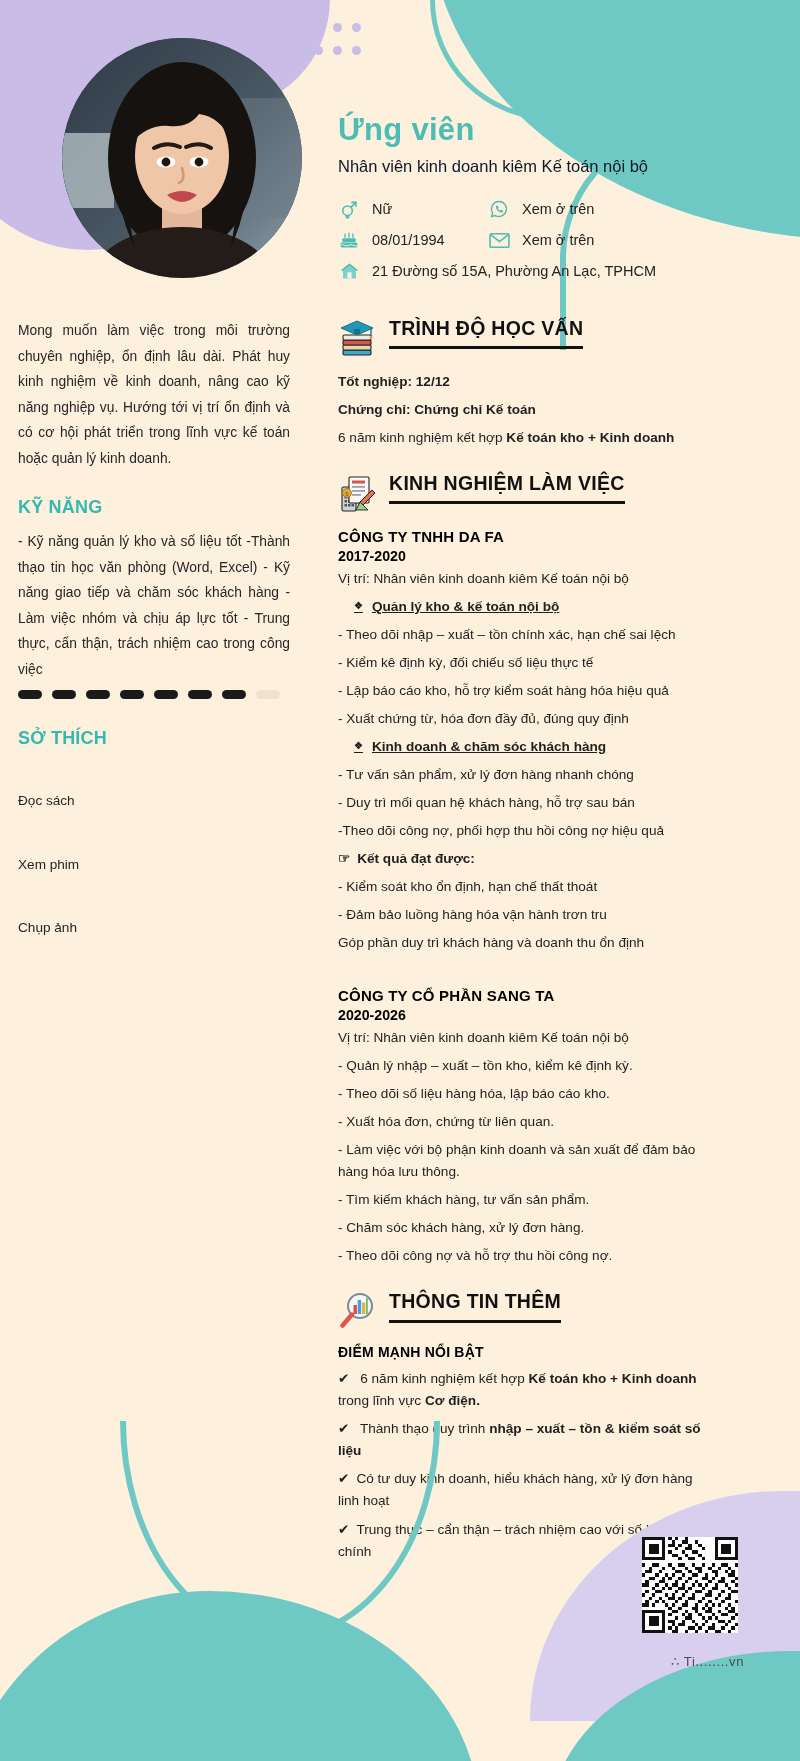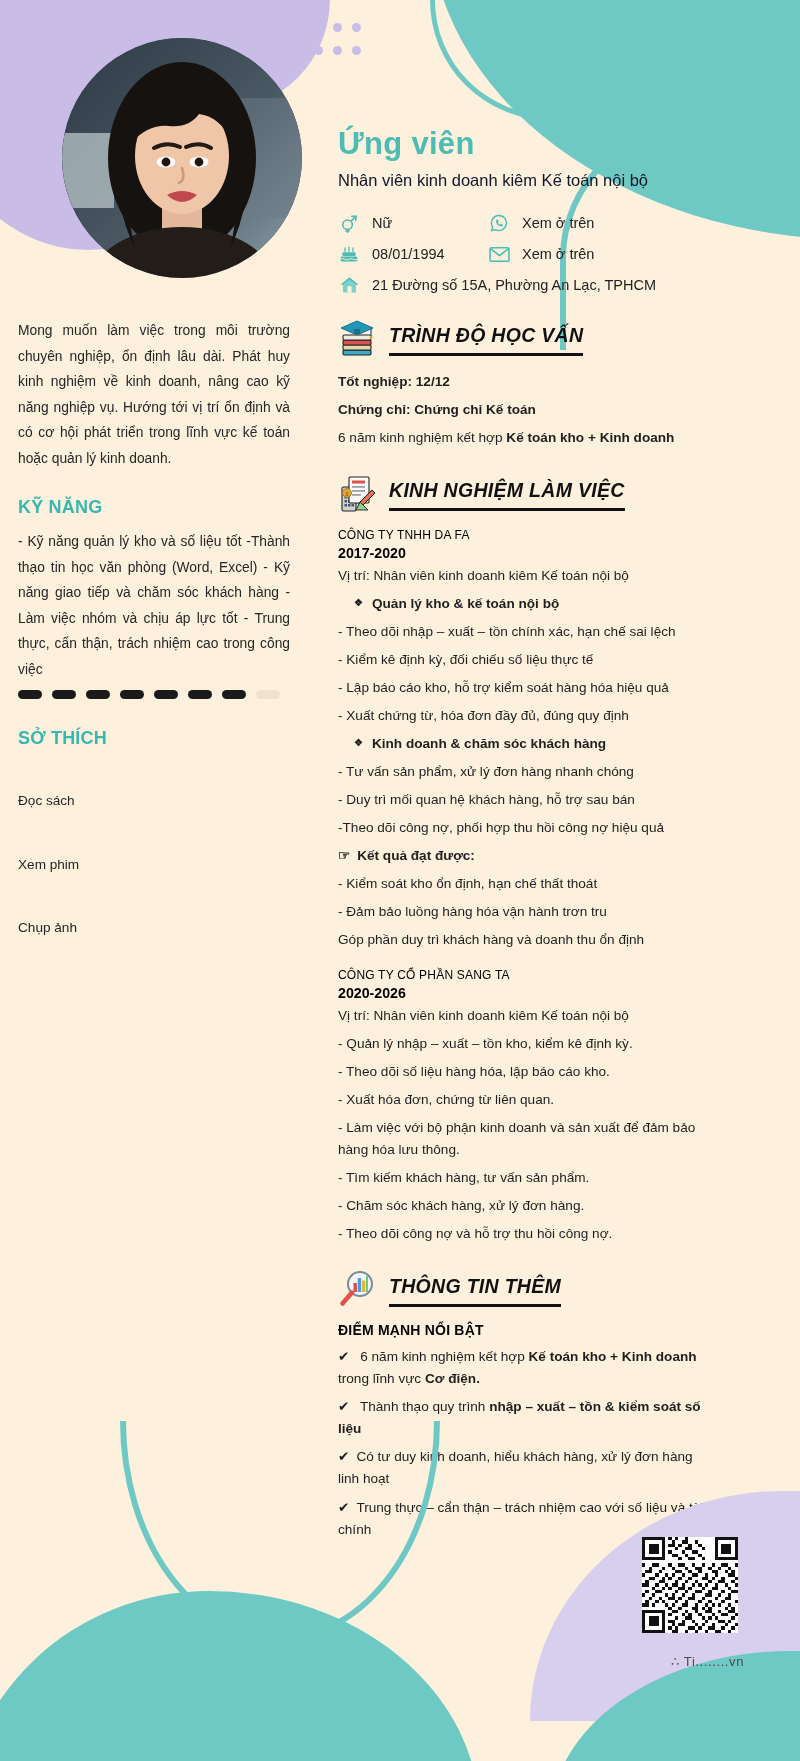--- a/index.html
+++ b/index.html
@@ -95,21 +95,21 @@
     position: absolute;
     left: 62px; top: 38px;
     width: 240px; height: 240px;
     border-radius: 50%;
     overflow: hidden;
     background: #3a4450;
   }
   .photo-svg { width: 100%; height: 100%; display: block; }
 
   
-  .hdr { position: absolute; left: 338px; top: 126px; width: 420px; }
+  .hdr { position: absolute; left: 338px; top: 112px; width: 420px; }
   .hdr-name {
     font-size: 31px; font-weight: bold; color: #4cbcb4;
     letter-spacing: .3px; line-height: 1.15;
   }
   .hdr-role {
     margin-top: 7px;
     font-size: 16.5px; color: #0f172a; line-height: 1.36;
     max-width: 350px;
   }
   .hdr-contacts { margin-top: 21px; }
@@ -136,41 +136,41 @@
 
   .dashline { margin-top: 4px; height: 16px; position: relative; }
   .dashline i {
     position: absolute; top: 4px; height: 9px; border-radius: 5px;
     background: #1a1a1a;
   }
   .dashline i.faint { background: #efe3cf; }
 
   
   .right { position: absolute; left: 338px; top: 318px; width: 372px; }
-  .sec-head { display: flex; align-items: flex-end; margin-bottom: 4px; font-style: italic; }
+  .sec-head { display: flex; margin-bottom: 4px; }
   .sec-ico { width: 38px; height: 40px; margin-right: 13px; flex:0 0 38px;
              display:flex; align-items:flex-end; }
   .sec-ico svg { display: block; }
   .sec-titlewrap { padding-bottom: 2px; }
   .sec-title {
     font-size: 19.5px; font-weight: bold; color: #111;
     letter-spacing: .3px; line-height: 1.1;
   }
   .sec-rule { height: 3px; background: #111; margin-top: 7px; }
   .sec-body { margin-top: 13px; }
 
   .ln { font-size: 13.6px; color: #1f1f1f; line-height: 1.62; margin-bottom: 6px; }
   .ln.b { font-weight: bold; }
-  .ln.sub { font-weight: bold; margin-left: 16px; }
+  .ln.sub { font-weight: bold; margin-left: 16px; text-decoration: underline; }
   .ln.sub:before { content: "\2756"; margin-right: 9px; font-size: 10px; vertical-align: 2px; }
   .ln.res:before { content: "\261E"; margin-right: 7px; font-weight: bold; }
   .ln.res { font-weight: bold; }
   .ln.chk:before { content: "\2714"; margin-right: 7px; }
-  .company { margin-top: 17px; }
-  .company .cname { font-size: 12px; font-weight: normal; letter-spacing: .2px; margin-bottom: 3px; }
+  .company { margin-top: 33px; }
+  .company .cname { font-size: 15px; font-weight: bold; letter-spacing: .2px; margin-bottom: 3px; }
   .company .cyear { font-size: 14.2px; font-weight: bold; margin-bottom: 4px; }
   .sec-block { margin-top: 24px; }
   .strong-title { font-size: 14px; font-weight: bold; margin-bottom: 8px; letter-spacing:.2px; }
 
   
   .qr { position: absolute; right: 62px; bottom: 128px; width: 96px; height: 96px; }
   .qr svg { display: block; }
   .foot {
     position: absolute; right: 56px; bottom: 92px;
     font-size: 13px; color: #4a4a4a; letter-spacing: .6px;

